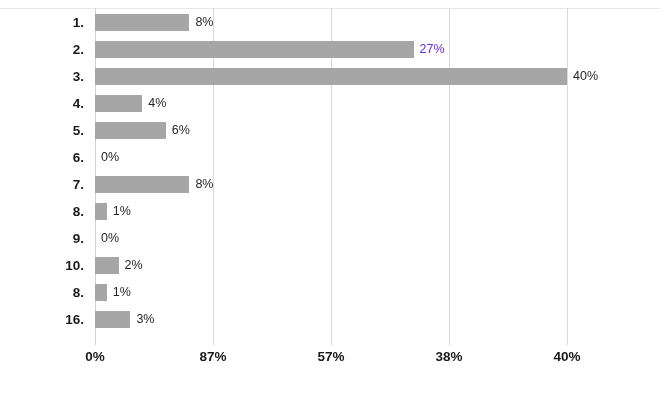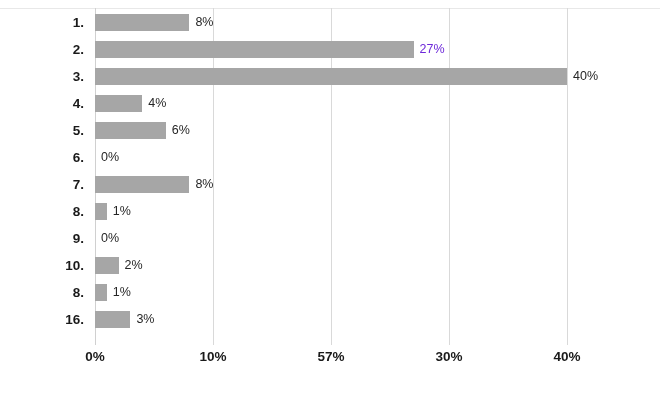--- a/index.html
+++ b/index.html
@@ -209,19 +209,19 @@
         <div class="row-label">16.</div>
         <div class="bar-wrap">
           <div class="bar" style="width: 35.4px; background: rgb(166, 166, 166);"></div>
           <div class="bar-value" style="left: 35.4px; color: rgb(38, 38, 38);">3%</div>
         </div>
       </div>
     </div>
 
   <div class="xticks">
       <div class="xtick" style="left: 95px;">0%</div>
-      <div class="xtick" style="left: 213px;">10%</div>
+      <div class="xtick" style="left: 213px;">87%</div>
       <div class="xtick" style="left: 331px;">57%</div>
-      <div class="xtick" style="left: 449px;">30%</div>
+      <div class="xtick" style="left: 449px;">38%</div>
       <div class="xtick" style="left: 567px;">40%</div>
     </div>
 
 </div>
 
 </body></html>

